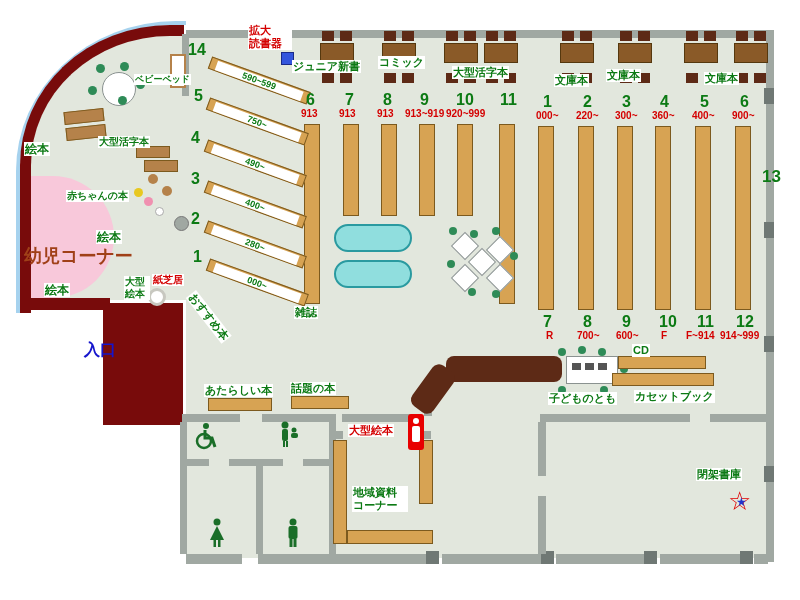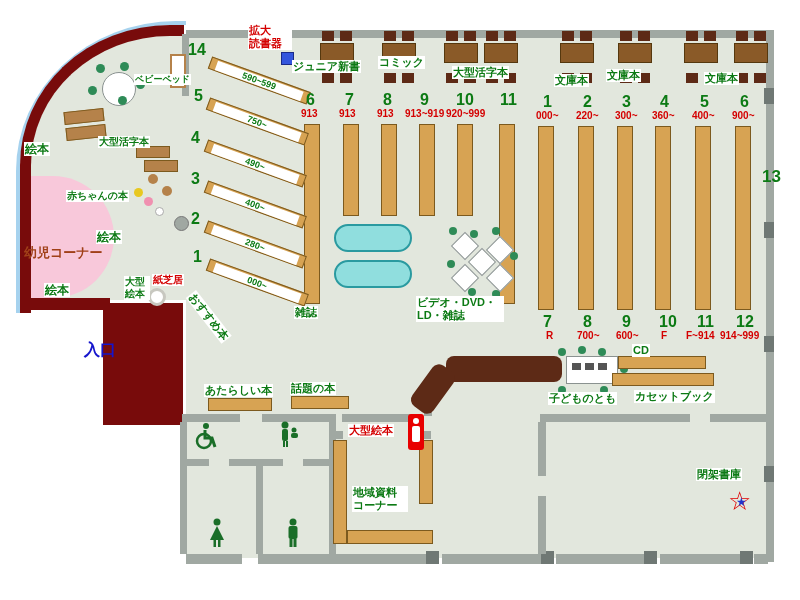--- a/index.html
+++ b/index.html
@@ -26,21 +26,21 @@
   .tblchair{position:absolute;width:12px;height:10px;background:#5d2a16}
   .tbltop{position:absolute;left:0;top:12px;width:34px;height:20px;background:#8a5a28;border:1px solid #55380e;box-sizing:border-box}
   .cyan{background:#90dede;border:2px solid #2a9aa0;border-radius:14px}
   .hex{background:#fff;border:1px solid #8a9290;transform:rotate(45deg)}
   .counter{background:#5d2a16;border-radius:8px}
   .bed{background:#fff;border:2px solid #b5824a}
   .kidshelf{background:#b5824a;border:1px solid #7c5a1e}
   .whitetable{background:#fff;border:1px solid #8a9290}
   .marker{background:#e80000;border-radius:3px}
   .entr{color:#1515cc;font-weight:bold;font-size:16px}
-  .cornerlbl{color:#a04018;font-weight:bold;font-size:13px}
+  .cornerlbl{color:#a04018;font-weight:bold;font-size:18px}
   .starO{position:absolute;color:#e00000;font-size:26px;line-height:26px}
   .starI{position:absolute;color:#2233cc;font-size:12px;line-height:12px}
 </style>
 </head>
 <body>
 
 <div class="map">
 
   <div class="abs floor" style="left:186px;top:34px;width:582px;height:524px"></div>
   <div class="abs floor" style="left:28px;top:34px;width:158px;height:266px;border-top-left-radius:140px"></div>
@@ -310,21 +310,20 @@
   <div class="abs cornerlbl" style="left:24px;top:244px">幼児コーナー</div>
   <div class="abs lbl" style="left:98px;top:136px;font-size:10px">大型活字本</div>
   <div class="abs lbl" style="left:134px;top:74px;font-size:9px">ベビーベッド</div>
   <div class="abs lbl wrap" style="left:124px;top:276px;width:26px;font-size:10px">大型絵本</div>
   <div class="abs lblr" style="left:152px;top:274px;font-size:10px">紙芝居</div>
   <div class="abs lbl" style="left:196px;top:290px;transform:rotate(52deg);transform-origin:0 0">おすすめ本</div>
 
   <div class="abs entr" style="left:84px;top:340px">入口</div>
 
   <div class="abs lbl" style="left:294px;top:306px">雑誌</div>
-  <div class="abs lbl wrap" style="left:416px;top:296px;width:88px">ビデオ・DVD・LD・雑誌</div>
   <div class="abs lbl" style="left:204px;top:384px">あたらしい本</div>
   <div class="abs lbl" style="left:290px;top:382px">話題の本</div>
   <div class="abs lblr" style="left:348px;top:424px">大型絵本</div>
   <div class="abs lbl wrap" style="left:352px;top:486px;width:56px">地域資料コーナー</div>
   <div class="abs lbl" style="left:548px;top:392px">子どものとも</div>
   <div class="abs lbl" style="left:632px;top:344px">CD</div>
   <div class="abs lbl" style="left:634px;top:390px">カセットブック</div>
   <div class="abs lbl" style="left:696px;top:468px">閉架書庫</div>
 
   <div class="abs" style="left:728px;top:488px;width:28px;height:28px">

